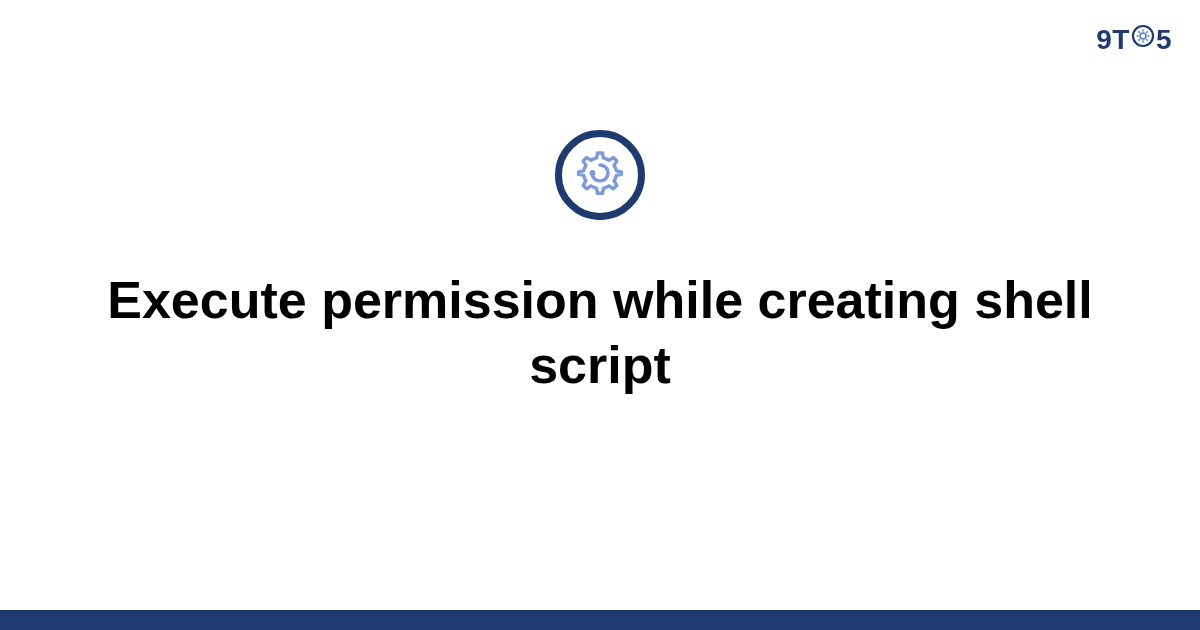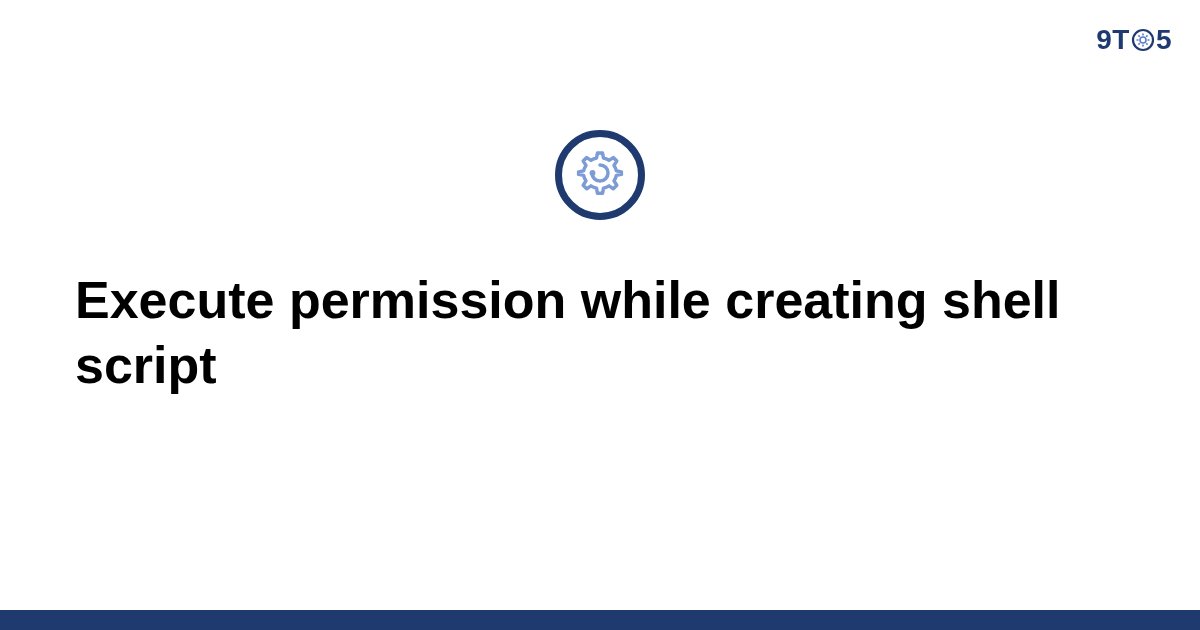--- a/index.html
+++ b/index.html
@@ -13,21 +13,21 @@
       font-family: Arial, Helvetica, sans-serif;
       background: #ffffff;
       position: relative;
       overflow: hidden;
     }
     .logo-wrap {
       position: absolute;
       top: 24px;
       right: 28px;
       display: flex;
-      align-items: center;
+      align-items: flex-start;
       font-weight: 600;
       font-size: 28px;
       letter-spacing: 0.5px;
     }
     .logo-9t {
       color: #1e3a6e;
       font-weight: 700;
     }
     .logo-gear-small {
       display: inline-flex;
@@ -57,20 +57,21 @@
       border: 7px solid #1e3a6e;
       border-radius: 50%;
       display: flex;
       align-items: center;
       justify-content: center;
       margin-bottom: 48px;
     }
     .page-title {
       font-size: 52px;
       font-weight: 700;
+      text-align: center;
       color: #000000;
       line-height: 1.25;
       max-width: 1050px;
     }
     .bottom-bar {
       position: absolute;
       bottom: 0;
       left: 0;
       right: 0;
       height: 20px;

